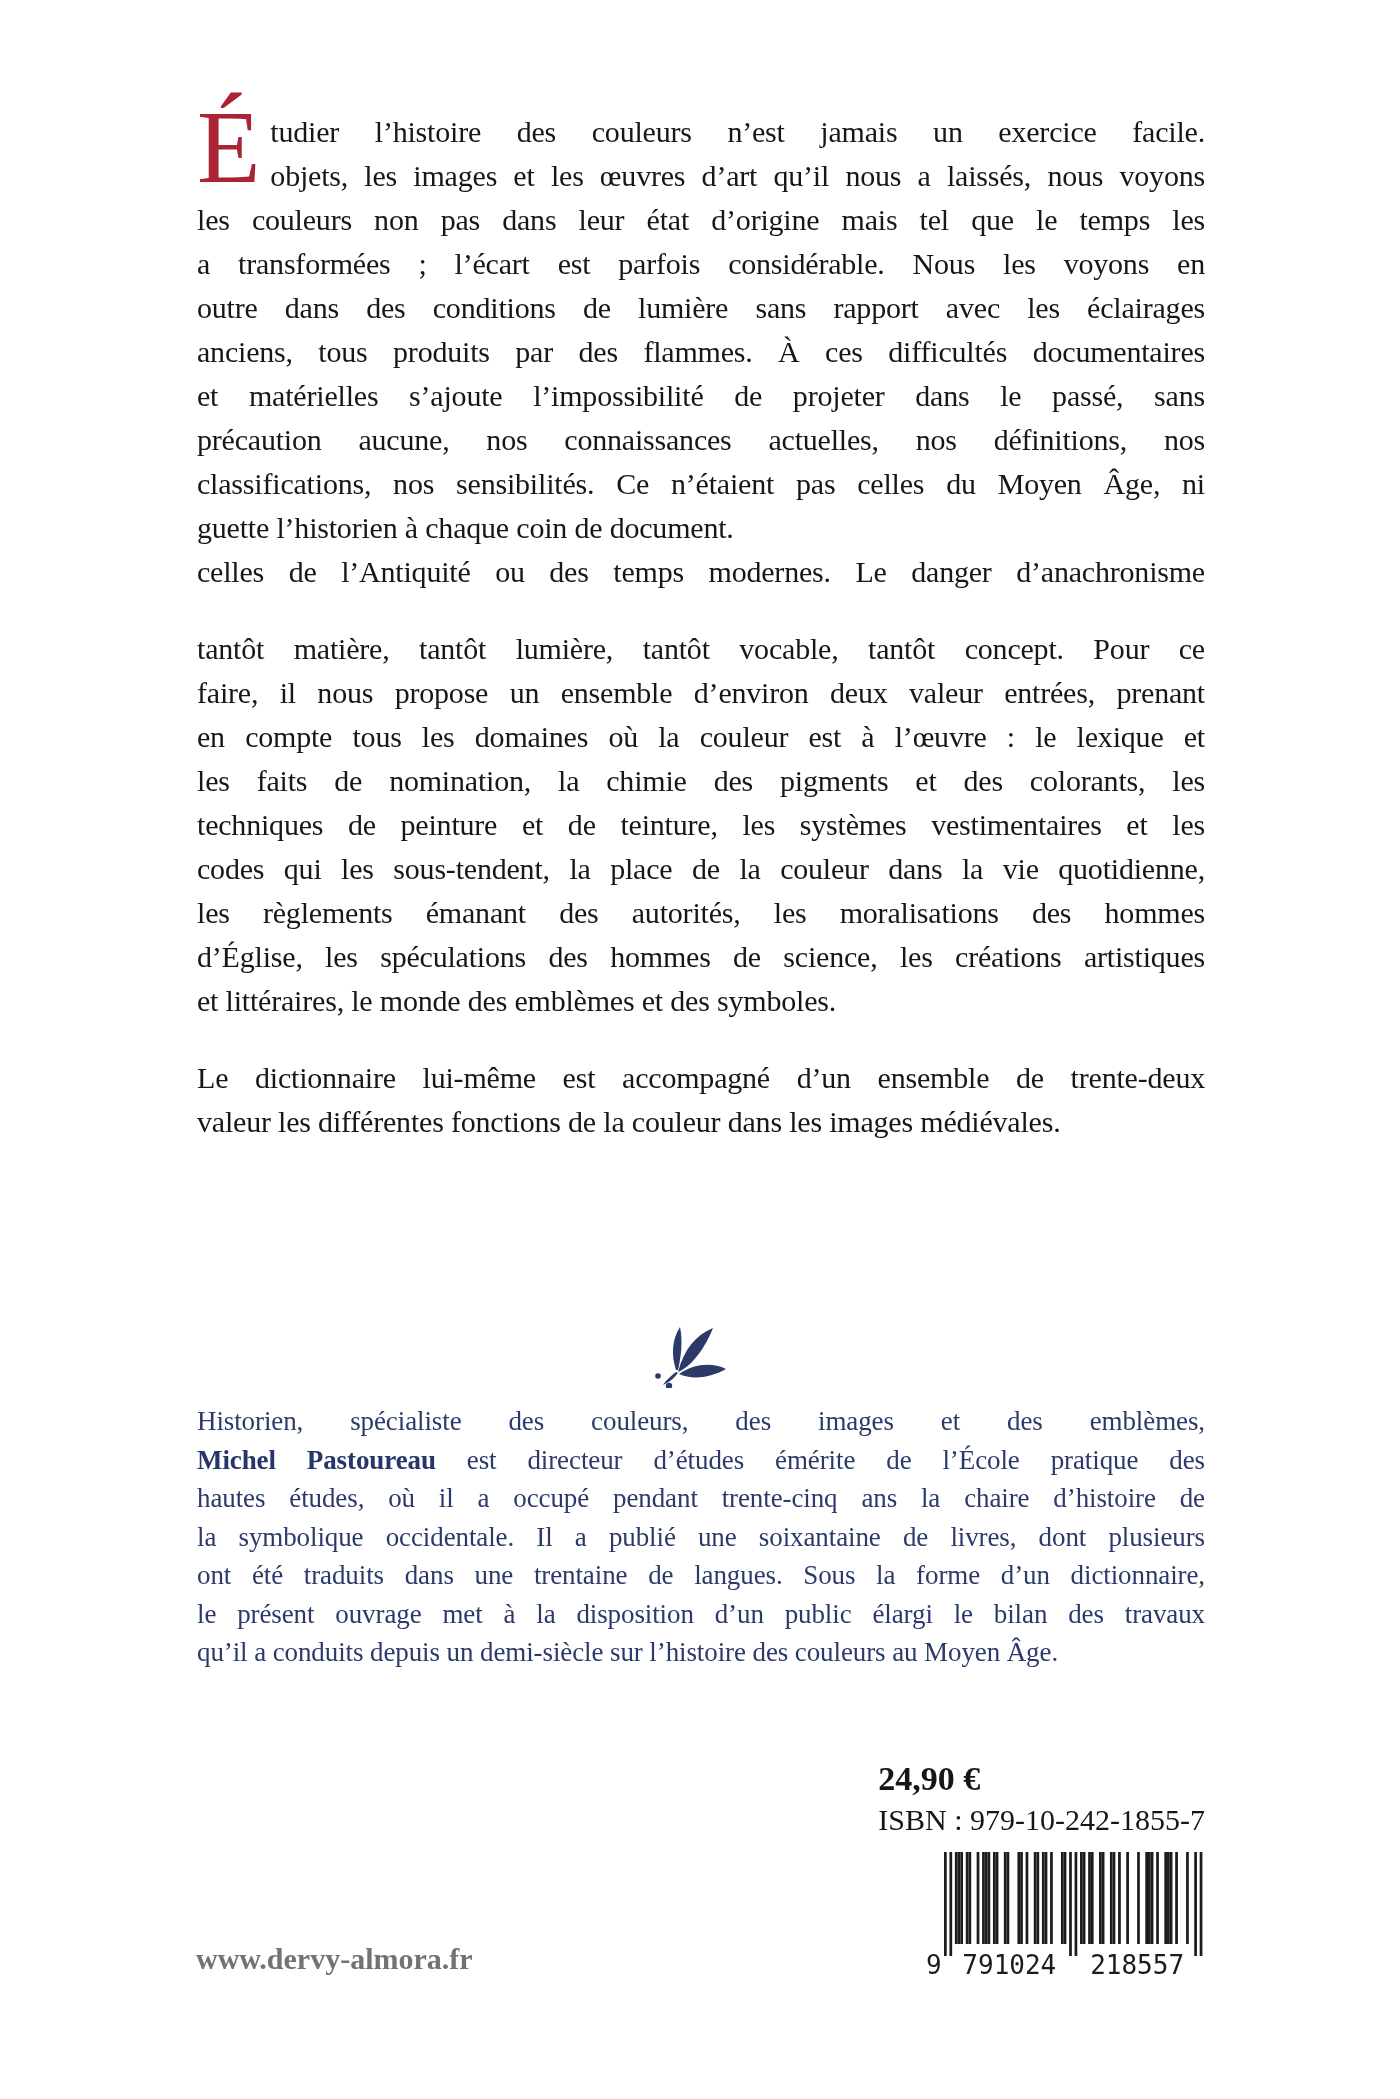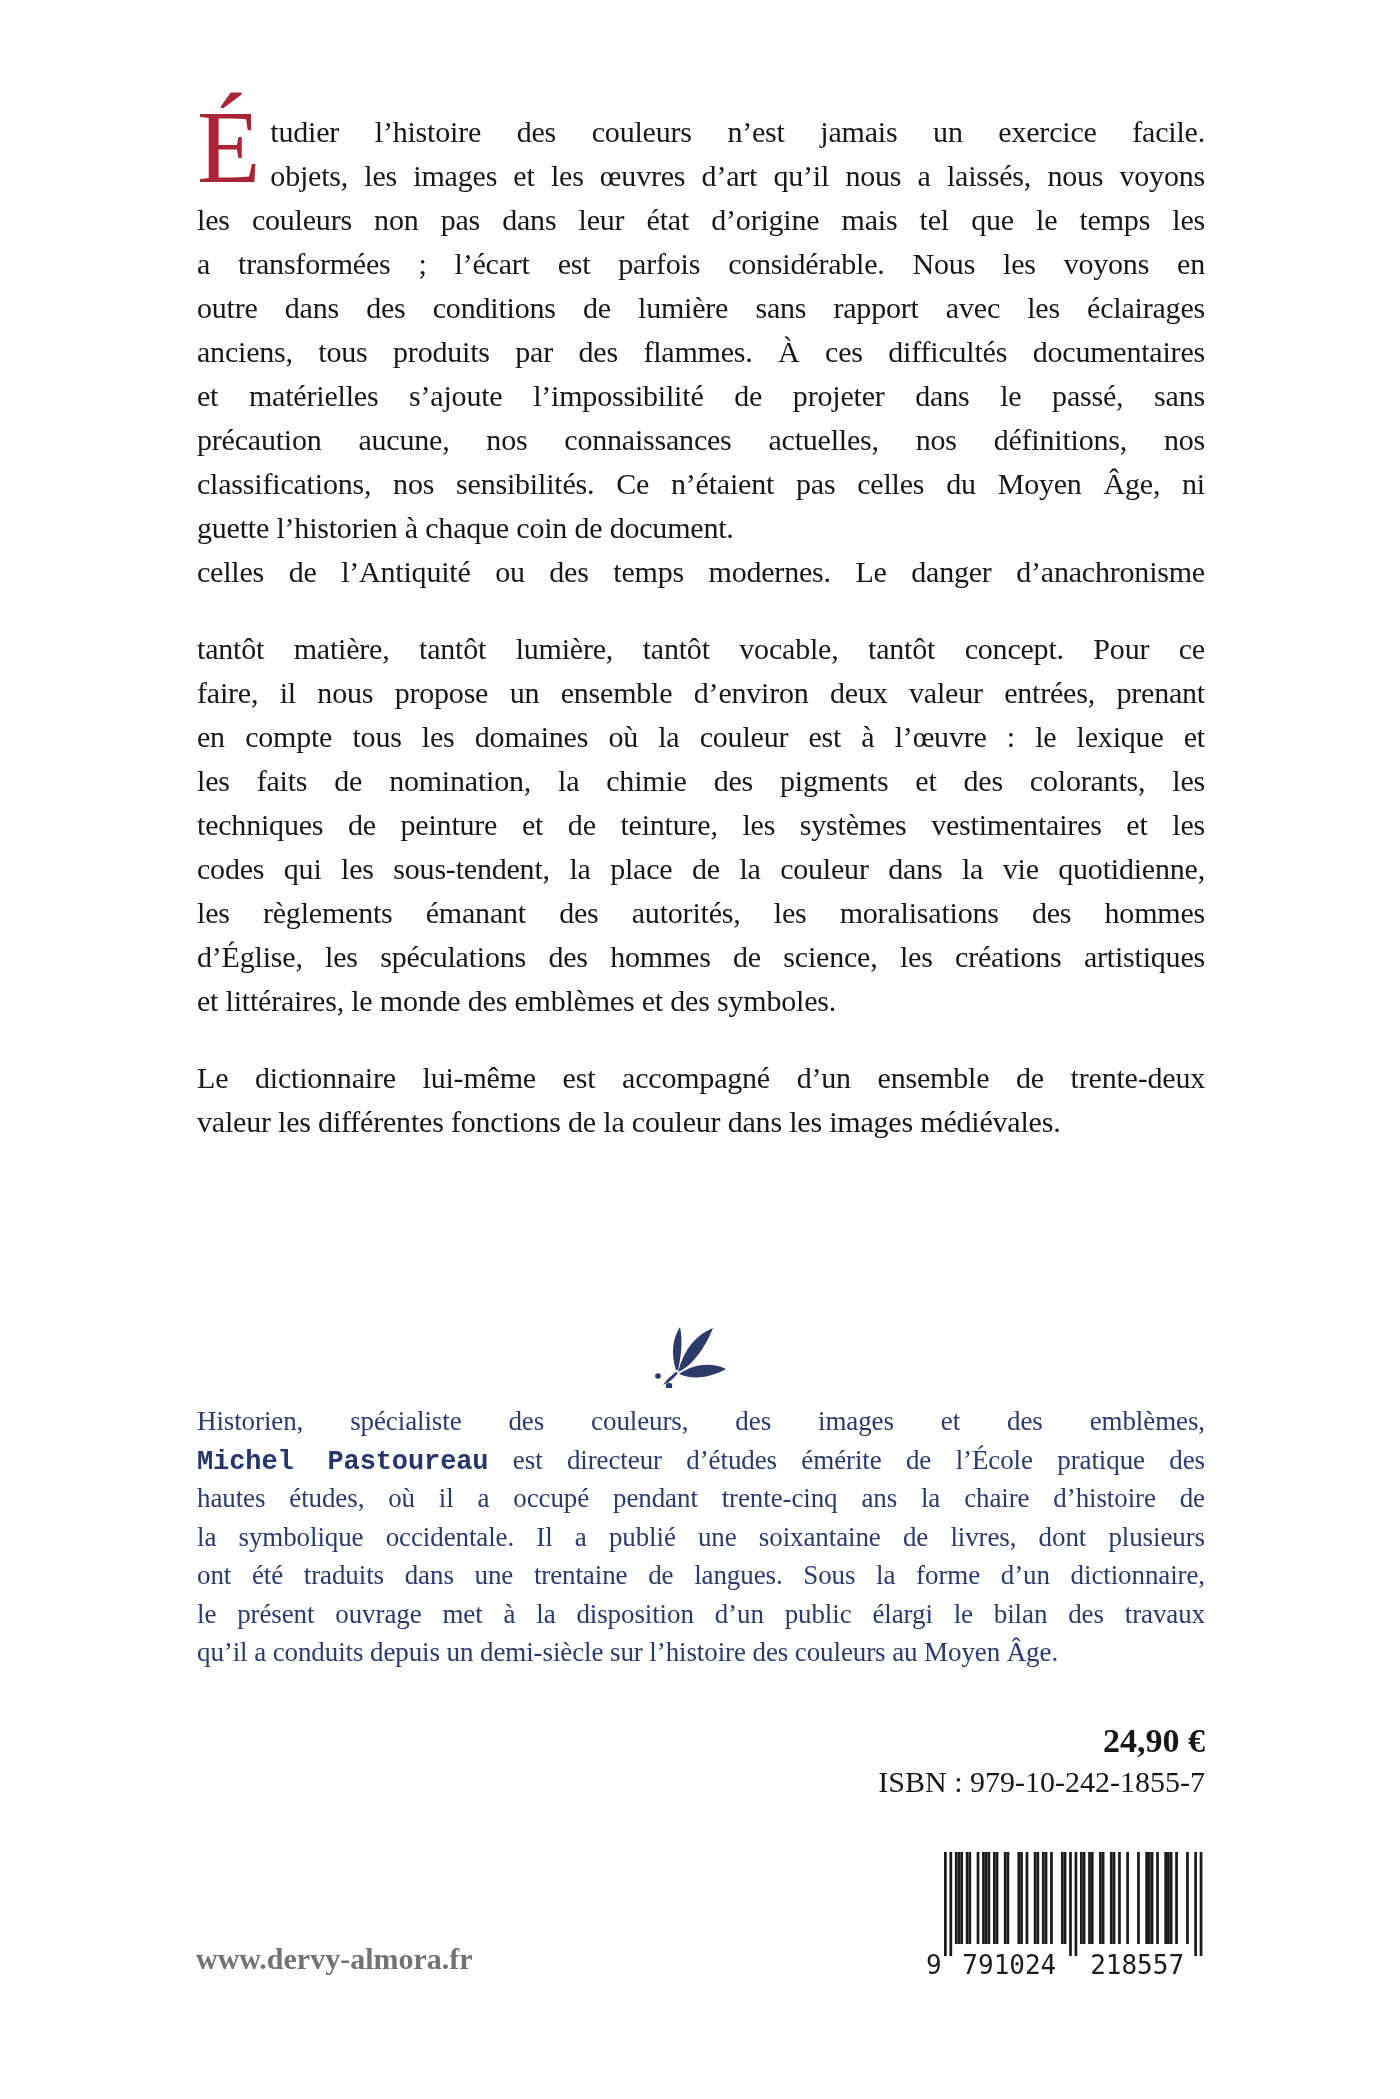--- a/index.html
+++ b/index.html
@@ -25,24 +25,24 @@
   
   .ornament { position: absolute; left: 648px; top: 1324px; width: 90px; height: 64px; }
   .ornament svg { display: block; width: 100%; height: 100%; }
   .ornament-fill { fill: #2b3a68; }
 
   
   .bio { position: absolute; left: 197px; top: 1402px; width: 1008px;
          color: #2c3a6b; font-size: 27px; line-height: 38.5px;
          letter-spacing: -0.1px; text-justify: inter-word; }
   .bio .pline { height: 38.5px; }
-  .bio b { font-weight: 700; color: #27366a; font-family: Liberation Mono, monospace; }
+  .bio b { font-weight: 700; color: #27366a; }
 
   
-  .pricing { position: absolute; top: 1722px; right: 195px; text-align: right; color: #161616; }
+  .pricing { position: absolute; top: 1760px; right: 195px; text-align: left; color: #161616; }
   .price { font-size: 34px; font-weight: 700; line-height: 38px; }
   .isbn  { font-size: 30px; font-weight: 400; line-height: 36px; margin-top: 4px; }
 
   
   .barcode { position: absolute; left: 918px; top: 1852px; width: 290px; height: 126px; }
   .barcode svg { display: block; }
   .barcode rect { fill: #1c1c1c; }
   .barcode text { fill: #1c1c1c; font-family: "DejaVu Sans Mono", monospace; font-size: 26px; }
 
   

